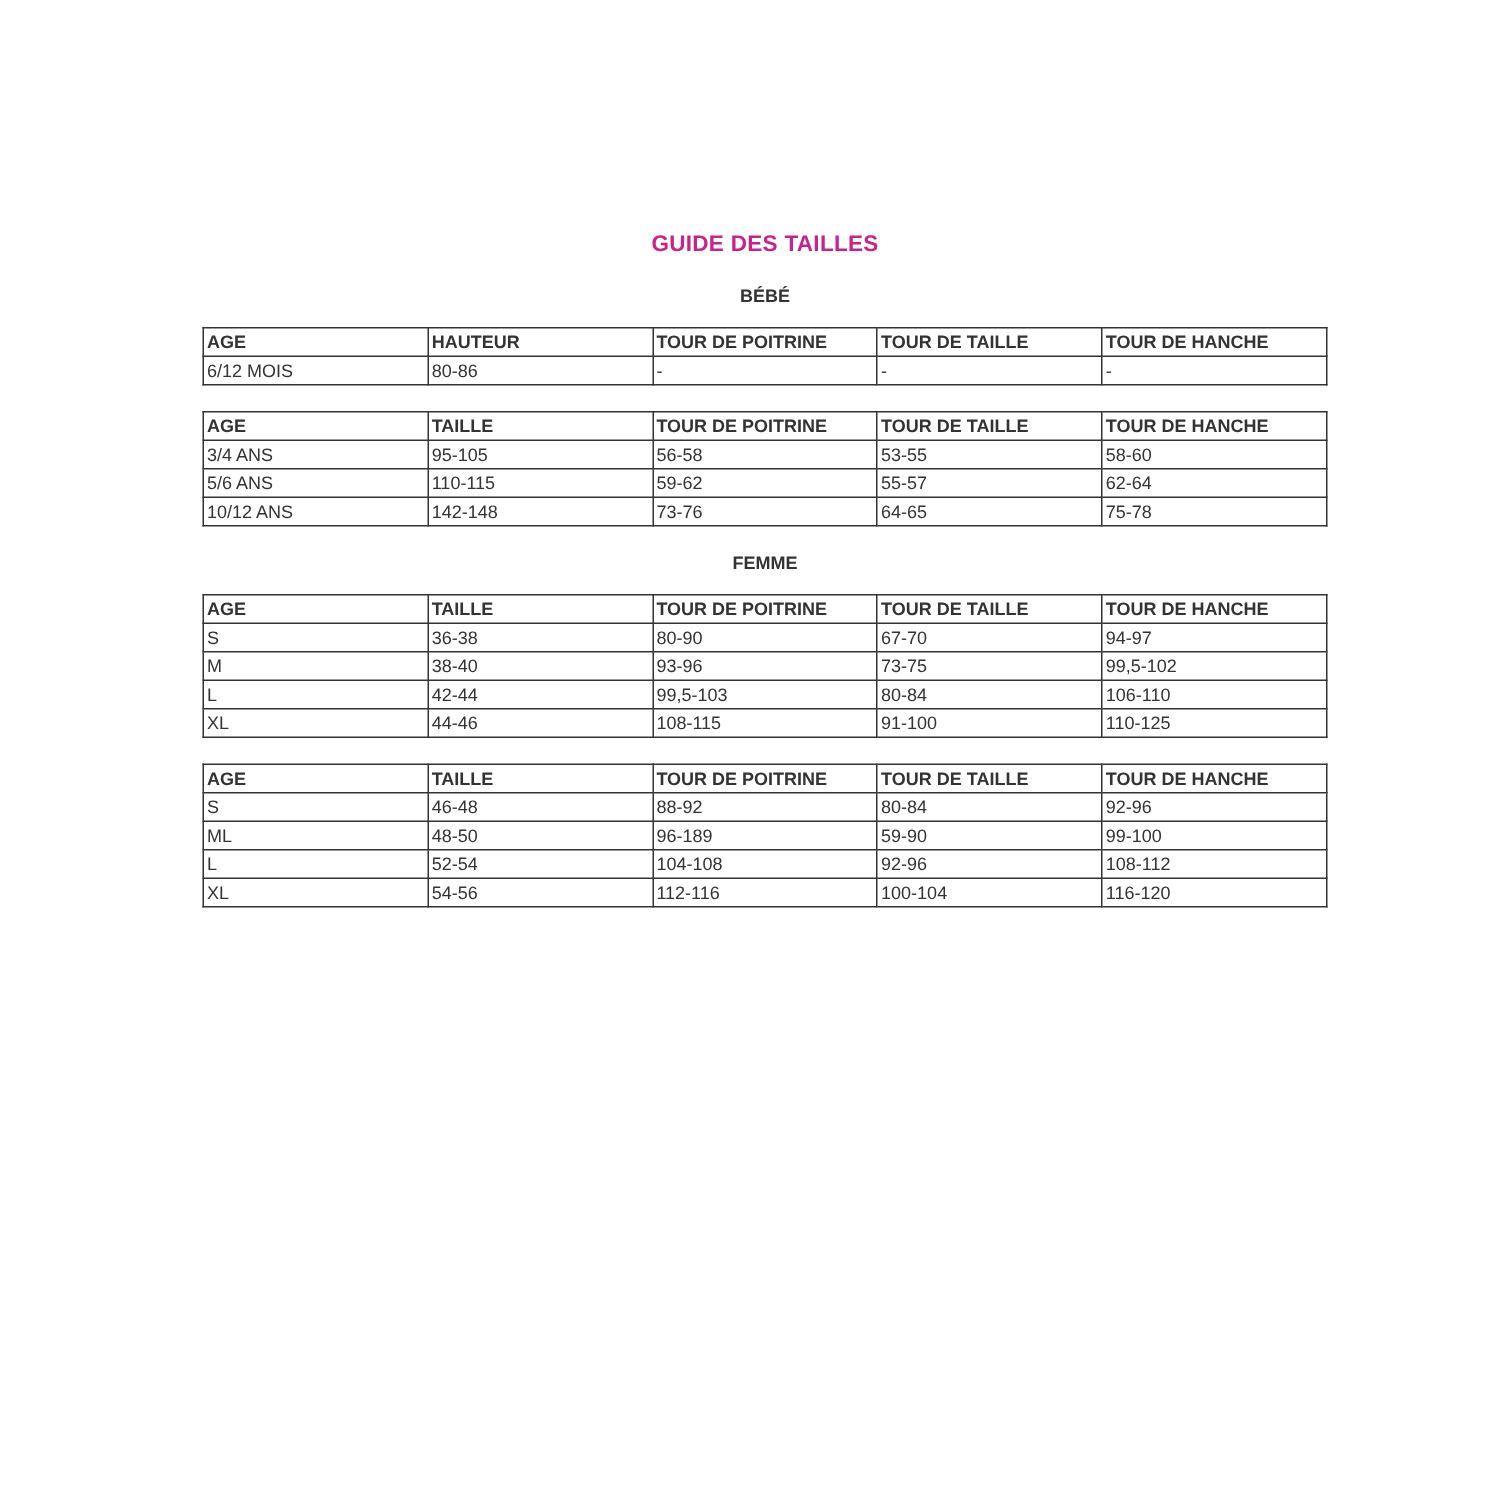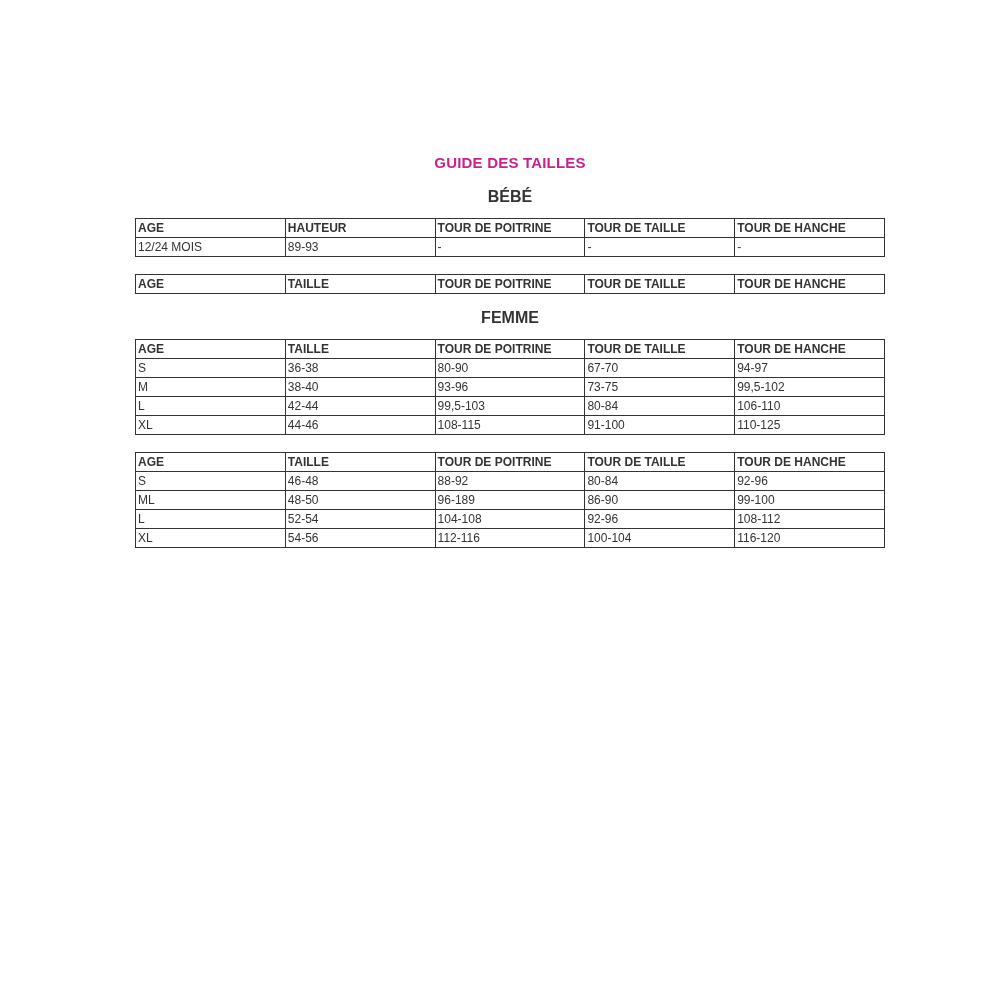--- a/index.html
+++ b/index.html
@@ -38,21 +38,21 @@
     line-height: 18px;
     letter-spacing: 0.2px;
     color: var(--accent);
   }
   .section + .section {
     margin-top: 17px;
   }
   .section-label {
     margin: 0 0 14px 0;
     text-align: center;
-    font-size: 16px;
+    font-size: 12px;
     font-weight: bold;
     line-height: 14px;
     color: var(--text);
   }
   table.size-table {
     width: 750px;
     border-collapse: collapse;
     table-layout: fixed;
   }
   table.size-table th,
@@ -88,42 +88,63 @@
         <tr>
                 <th>AGE</th>
                 <th>HAUTEUR</th>
                 <th>TOUR DE POITRINE</th>
                 <th>TOUR DE TAILLE</th>
                 <th>TOUR DE HANCHE</th>
               </tr>
       </thead>
       <tbody>
               <tr>
-                <td>12/24 MOIS</td>
-                <td>89-93</td>
+                <td>6/12 MOIS</td>
+                <td>80-86</td>
                 <td>-</td>
                 <td>-</td>
                 <td>-</td>
               </tr>
             </tbody>
     </table>
   </div>
 
   <div class="section">
     <table class="size-table">
       <thead>
         <tr>
                 <th>AGE</th>
                 <th>TAILLE</th>
                 <th>TOUR DE POITRINE</th>
                 <th>TOUR DE TAILLE</th>
                 <th>TOUR DE HANCHE</th>
               </tr>
       </thead>
       <tbody>
+              <tr>
+                <td>3/4 ANS</td>
+                <td>95-105</td>
+                <td>56-58</td>
+                <td>53-55</td>
+                <td>58-60</td>
+              </tr>
+              <tr>
+                <td>5/6 ANS</td>
+                <td>110-115</td>
+                <td>59-62</td>
+                <td>55-57</td>
+                <td>62-64</td>
+              </tr>
+              <tr>
+                <td>10/12 ANS</td>
+                <td>142-148</td>
+                <td>73-76</td>
+                <td>64-65</td>
+                <td>75-78</td>
+              </tr>
             </tbody>
     </table>
   </div>
 
   <div class="section">
     <div class="section-label">FEMME</div>
     <table class="size-table">
       <thead>
         <tr>
                 <th>AGE</th>
@@ -182,21 +203,21 @@
                 <td>S</td>
                 <td>46-48</td>
                 <td>88-92</td>
                 <td>80-84</td>
                 <td>92-96</td>
               </tr>
               <tr>
                 <td>ML</td>
                 <td>48-50</td>
                 <td>96-189</td>
-                <td>86-90</td>
+                <td>59-90</td>
                 <td>99-100</td>
               </tr>
               <tr>
                 <td>L</td>
                 <td>52-54</td>
                 <td>104-108</td>
                 <td>92-96</td>
                 <td>108-112</td>
               </tr>
               <tr>

